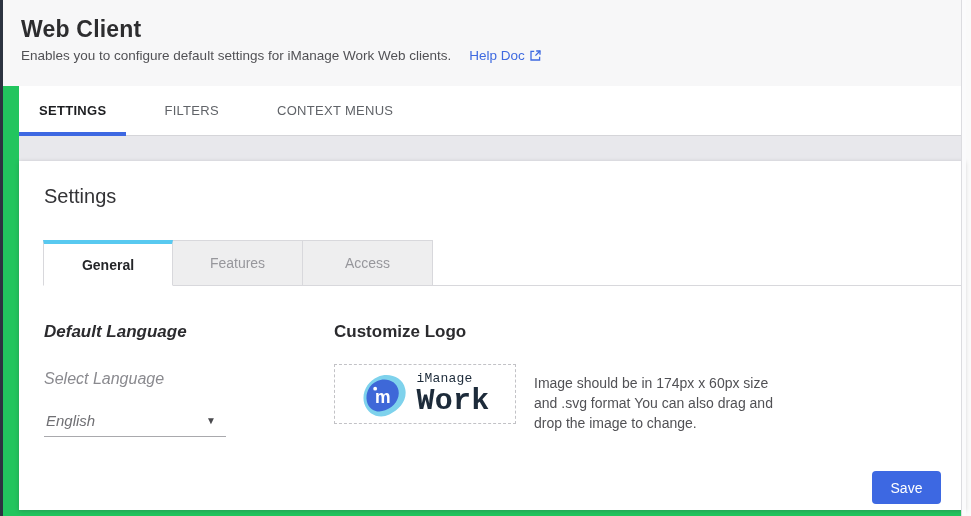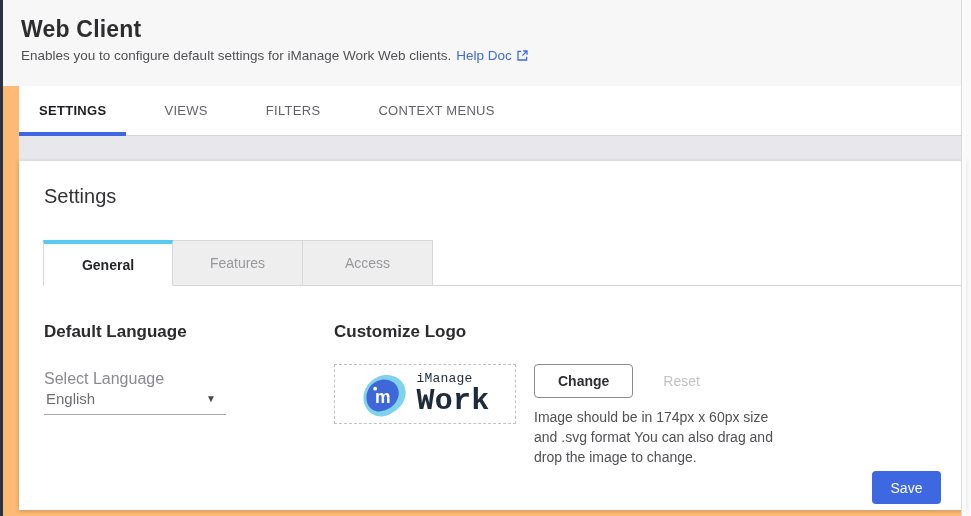--- a/index.html
+++ b/index.html
@@ -17,21 +17,21 @@
   .edge-dark {
     position: absolute;
     left: 0; top: 0; bottom: 0;
     width: 3px;
     background: #2c3340;
   }
 
   .app {
     position: absolute;
     left: 3px; top: 0; bottom: 0; right: 5px;
-    background: #fdba74;
+    background: #22c55e;
   }
 
   .right-gutter {
     position: absolute;
     right: 0; top: 0; bottom: 0;
     width: 5px;
     background: #fbfbfc;
     border-left: 1px solid #dcdce0;
   }
 
@@ -46,21 +46,21 @@
     font-weight: 600;
     color: #2d2d2f;
     letter-spacing: 0.2px;
   }
   .subtitle {
     margin-top: 5px;
     font-size: 13.5px;
     color: #515155;
     display: flex;
     align-items: center;
-    gap: 5px;
+    gap: 18px;
   }
   .help-link {
     color: var(--link-blue, #3f6ae0);
     text-decoration: none;
     display: inline-flex;
     align-items: center;
     gap: 4px;
     cursor: pointer;
   }
 
@@ -142,33 +142,33 @@
     border-top: 4px solid var(--active-subtab-highlight, #58c9f0);
     border-bottom: 1px solid #ffffff;
     color: #242528;
     font-weight: bold;
   }
 
   .content {
     display: flex;
     padding: 36px 0 0 25px;
   }
-  .col-lang { width: 290px; }
+  .col-lang { width: 290px; font-style: italic; }
   .section-heading {
     font-size: 17px;
     font-weight: bold;
     color: #2b2b2e;
   }
   .field { margin-top: 28px; width: 182px; cursor: pointer; }
   .field-label {
     font-size: 16px;
     color: #8a8a8f;
   }
   .field-value-row {
-    margin-top: 2px;
+    margin-top: 24px;
     display: flex;
     align-items: center;
     justify-content: space-between;
     padding: 0 10px 7px 2px;
     border-bottom: 1px solid #a9a9ad;
   }
   .field-value { font-size: 15px; color: #6f6f73; }
   .caret { font-size: 10px; color: #4a4a4e; }
 
   .logo-row { display: flex; margin-top: 22px; }
@@ -262,21 +262,20 @@
             <path d="M11 2 L6.4 6.6"></path>
           </svg>
         </a>
       </div>
     </div>
 
     <div class="main">
 
       <nav class="topbar">
         <div class="top-tab active">SETTINGS</div>
-        <div class="top-tab">VIEWS</div>
         <div class="top-tab">FILTERS</div>
         <div class="top-tab">CONTEXT MENUS</div>
       </nav>
 
       <div class="grayband"></div>
 
       <section class="card">
         <h2 class="card-title">Settings</h2>
 
         <div class="subtabs">
@@ -309,24 +308,20 @@
                   <circle cx="18" cy="20" r="2.3" fill="#ffffff"></circle>
                   <text x="27" y="37" text-anchor="middle" fill="#ffffff" font-size="21" font-weight="bold" font-family="Liberation Sans, sans-serif">m</text>
                 </svg>
                 <div class="brand">
                   <div class="brand-top">iManage</div>
                   <div class="brand-bottom">Work</div>
                 </div>
               </div>
 
               <div class="actions">
-                <div class="btn-row">
-                  <button class="change-btn">Change</button>
-                  <button class="reset-btn" disabled="">Reset</button>
-                </div>
                 <p class="hint">Image should be in 174px x 60px size and .svg format You can also drag and drop the image to change.</p>
               </div>
 
             </div>
           </div>
 
         </div>
 
         <button class="save-btn">Save</button>
       </section>

